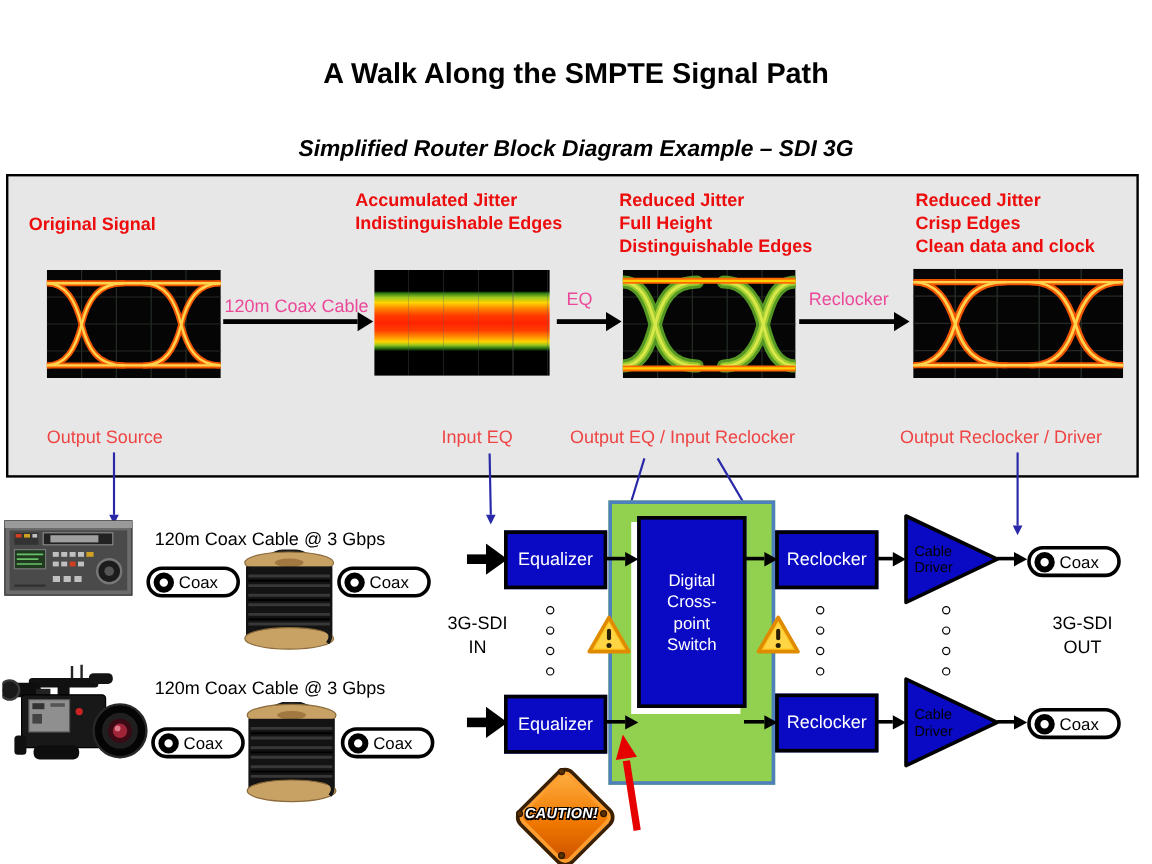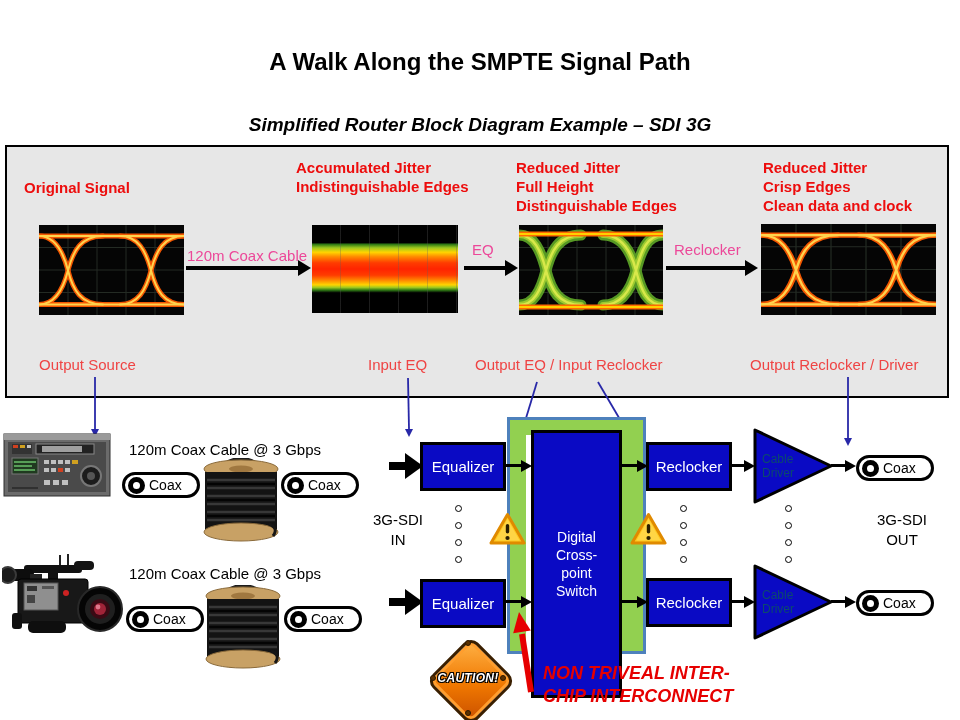--- a/index.html
+++ b/index.html
@@ -33,21 +33,21 @@
   .pill b { font-size:14px; font-weight:normal; margin-left:4px; }
   .bluebox { background:#0A0AC4; border:3px solid #000; color:#fff; font-size:15px;
     display:flex; align-items:center; justify-content:center; }
   .greenbox { background:#92D050; border:3px solid #4E81BC; }
   .switchbox { background:#0A0AC4; border:3px solid #000; box-shadow:-5px 5px 0 #fff; color:#fff;
     font-size:14px; line-height:18px; display:flex; flex-direction:column; align-items:center; justify-content:center; text-align:center; }
   .cabletext { font-size:15px; white-space:nowrap; }
   .ioport { font-size:15px; line-height:20px; text-align:center; }
   .ioport span { display:block; }
   .dot { width:7px; height:7px; background:#fff; border:1.5px solid #000; border-radius:50%; }
-  .cdtext { color:#0c4a6e; font-size:12px; line-height:14px; }
+  .cdtext { color:#000000; font-size:12px; line-height:14px; }
   .cdtext span { display:block; }
   .diamond-rot { position:absolute; left:13px; top:13px; width:58px; height:58px; transform:rotate(45deg);
     border-radius:10px; background:linear-gradient(135deg,#FFB347 0%,#F07800 55%,#C84E00 100%);
     border:3px solid #3A1F00; box-shadow:inset 0 0 0 3px #FF9E2E; }
   .diamond-label { position:absolute; left:0; top:50%; width:100%; transform:translateY(-50%);
     text-align:center; color:#fff; font-size:12px; font-weight:bold; font-style:italic; letter-spacing:.3px;
     text-shadow:1px 1px 0 #000,-1px -1px 0 #000,1px -1px 0 #000,-1px 1px 0 #000; }
   .screw { position:absolute; width:6px; height:6px; border-radius:50%; background:#5A3000; border:1px solid #2d1800; box-sizing:border-box; }
   .rednote { font-size:18px; font-weight:bold; font-style:italic; color:#E60000; line-height:23px; white-space:nowrap; }
   .rednote span { display:block; }
@@ -295,21 +295,21 @@
   </svg>
 
   <div class="abs bluebox" style="left:420px; top:442px; width:86px; height:49px;">
     <span>Equalizer</span>
     </div>
   <div class="abs bluebox" style="left:420px; top:579px; width:86px; height:49px;">
     <span>Equalizer</span>
     </div>
 
   <div class="abs greenbox" style="left:507px; top:417px; width:139px; height:237px;"></div>
-  <div class="abs switchbox" style="left:531px; top:430px; width:91px; height:268px;">
+  <div class="abs switchbox" style="left:531px; top:430px; width:91px; height:160px;">
     <span>Digital</span>
     <span>Cross-</span>
     <span>point</span>
     <span>Switch</span>
   </div>
 
   <div class="abs bluebox" style="left:646px; top:442px; width:86px; height:49px;">
     <span>Reclocker</span>
     </div>
   <div class="abs bluebox" style="left:646px; top:578px; width:86px; height:49px;">
@@ -386,18 +386,14 @@
     <div class="screw" style="left:4px; top:39px;"></div>
     <div class="screw" style="left:74px; top:39px;"></div>
     <div class="diamond-label">CAUTION!</div>
   </div>
 
   <svg class="abs" style="left:505px; top:606px;" width="40" height="92" viewBox="0 0 40 92">
     <path d="M26,86 L17,28" stroke="#E60000" stroke-width="6" fill="none"></path>
     <polygon points="14,6 25.8,24.6 8.2,27.3" fill="#E60000"></polygon>
   </svg>
 
-  <div class="abs rednote" style="left:543px; top:662px;">
-    <span>NON TRIVEAL INTER-</span>
-    <span>CHIP INTERCONNECT</span>
-  </div>
 
 </div>
 
 </body></html>

